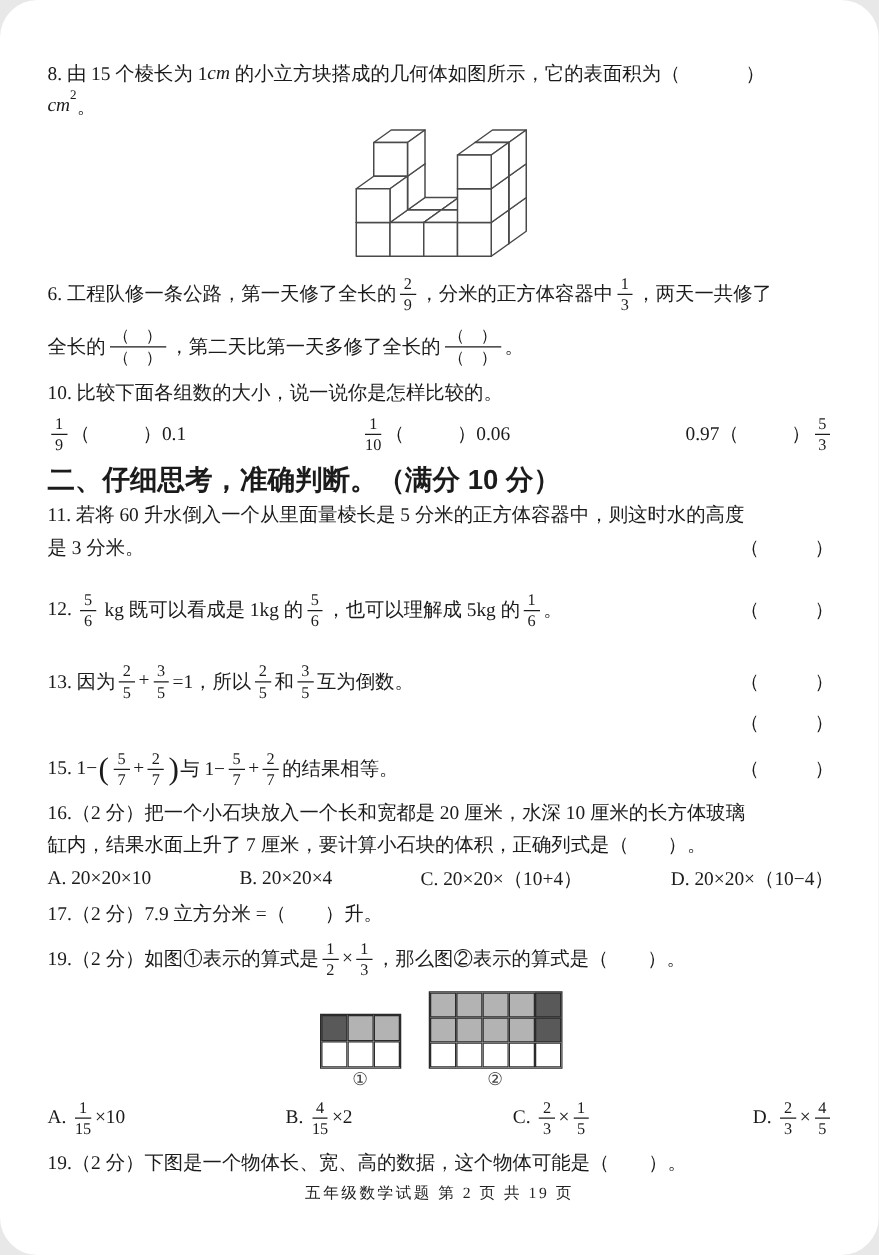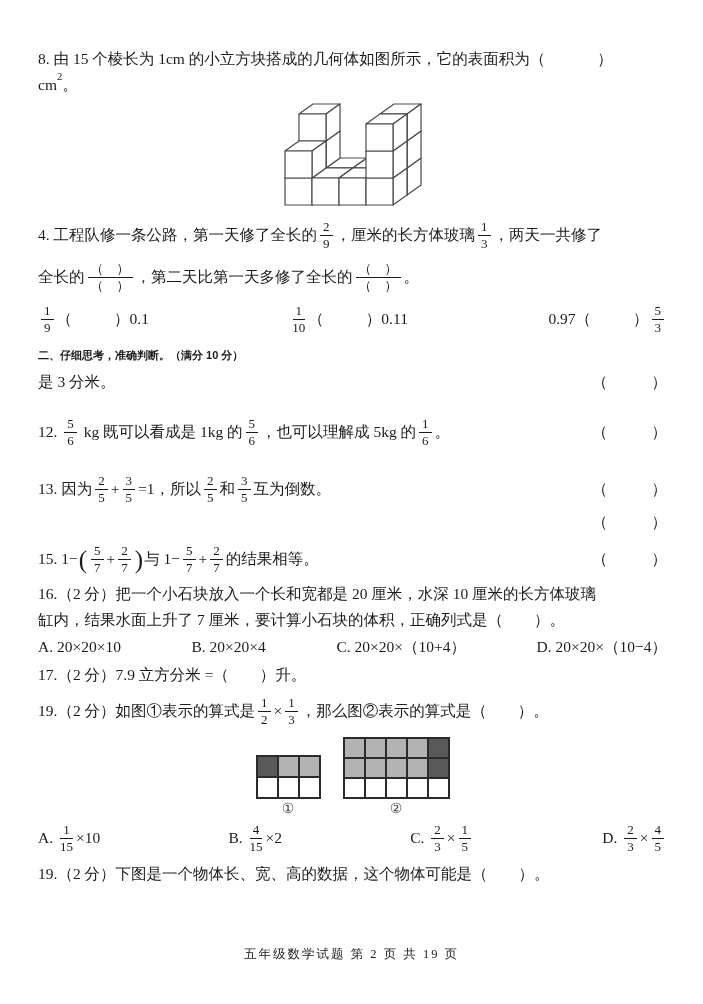--- a/index.html
+++ b/index.html
@@ -1,36 +1,36 @@
 <!DOCTYPE html>
 <html><head>
 <meta charset="utf-8">
 <style>
   html,body{margin:0;padding:0;background:#e8e8e8;}
   .page{
     position:relative;width:703px;height:1004px;background:#ffffff;
     font-family:"Liberation Serif","DejaVu Serif",serif;
     font-size:15.5px;color:#1b1b1b;
-    padding:46px 36px 0 38px;box-sizing:border-box;overflow:hidden;
+    padding:46px 36px 0 38px;box-sizing:border-box;overflow:hidden;border-radius:30px;
   }
   .line{display:flex;align-items:center;white-space:pre;min-height:26px;}
   .line span{white-space:pre;}
   .heading{
     font-family:"Liberation Sans","DejaVu Sans",sans-serif;
-    font-weight:700;font-size:11px;min-height:28px;text-align:right;
+    font-weight:700;font-size:22px;min-height:28px;text-align:right;
   }
   .spread{display:flex;justify-content:space-between;align-items:center;}
   .spread .line{min-height:24px;}
   .fr{display:inline-flex;flex-direction:column;align-items:center;
       line-height:1.05;font-size:13px;margin:0 3px;}
   .fr .fn{border-bottom:1.2px solid #1b1b1b;padding:0 3px 1px;}
   .fr .fd{padding-top:1px;}
   .bigp{font-size:25px;line-height:1;font-weight:400;margin:0 1px;}
   .line sup{align-self:flex-start;font-size:10.5px;margin-top:-1px;}
-  .mvar{}
+  .mvar{font-style:italic;}
   .figure-cubes{display:flex;justify-content:center;margin-top:2px;}
   .figure-grids{display:flex;justify-content:center;align-items:flex-end;gap:22px;margin-top:6px;}
   .gridfig{display:flex;flex-direction:column;align-items:center;}
   .gcells{display:grid;border:1.5px solid #2b2b2b;}
   .gcell{border:1px solid #2b2b2b;box-sizing:border-box;}
   .glabel{font-size:14px;color:#444;margin-top:3px;line-height:1;}
   .footer{position:absolute;left:0;right:0;top:946px;text-align:center;
           font-size:12.5px;letter-spacing:2px;color:#222;}
   .mt2{margin-top:2px}.mt4{margin-top:17px}.mt6{margin-top:6px}
 </style>
@@ -84,31 +84,33 @@
         <polygon points="4,51 31,51 31,78 4,78" fill="#ffffff" stroke="#4a4a4a" stroke-width="1.2" stroke-linejoin="round"></polygon>
         <polygon points="85,51 99,41 126,41 112,51" fill="#ffffff" stroke="#4a4a4a" stroke-width="1.2" stroke-linejoin="round"></polygon>
         <polygon points="112,51 126,41 126,68 112,78" fill="#ffffff" stroke="#4a4a4a" stroke-width="1.2" stroke-linejoin="round"></polygon>
         <polygon points="85,51 112,51 112,78 85,78" fill="#ffffff" stroke="#4a4a4a" stroke-width="1.2" stroke-linejoin="round"></polygon>
         <polygon points="85,24 99,14 126,14 112,24" fill="#ffffff" stroke="#4a4a4a" stroke-width="1.2" stroke-linejoin="round"></polygon>
         <polygon points="112,24 126,14 126,41 112,51" fill="#ffffff" stroke="#4a4a4a" stroke-width="1.2" stroke-linejoin="round"></polygon>
         <polygon points="85,24 112,24 112,51 85,51" fill="#ffffff" stroke="#4a4a4a" stroke-width="1.2" stroke-linejoin="round"></polygon>
       </svg>
   </div>
 
-  <div class="line mt6" style="min-height:40px"><span>4. 工程队修一条公路，第一天修了全长的</span><span class="fr"><span class="fn">2</span><span class="fd">9</span></span><span>，厘米的长方体玻璃</span><span class="fr"><span class="fn">1</span><span class="fd">3</span></span><span>，两天一共修了</span></div>
+  <div class="line mt6" style="min-height:40px"><span>6. 工程队修一条公路，第一天修了全长的</span><span class="fr"><span class="fn">2</span><span class="fd">9</span></span><span>，分米的正方体容器中</span><span class="fr"><span class="fn">1</span><span class="fd">3</span></span><span>，两天一共修了</span></div>
   <div class="line" style="min-height:44px"><span>全长的</span><span class="fr"><span class="fn">（　）</span><span class="fd">（　）</span></span><span>，第二天比第一天多修了全长的</span><span class="fr"><span class="fn">（　）</span><span class="fd">（　）</span></span><span>。</span></div>
 
+  <div class="line mt2"><span>10. 比较下面各组数的大小，说一说你是怎样比较的。</span></div>
   <div class="spread" style="min-height:40px">
     <div class="line"><span class="fr"><span class="fn">1</span><span class="fd">9</span></span><span>（</span><span style="display: inline-block; width: 42px;"></span><span>）0.1</span></div>
-    <div class="line"><span class="fr"><span class="fn">1</span><span class="fd">10</span></span><span>（</span><span style="display: inline-block; width: 42px;"></span><span>）0.11</span></div>
+    <div class="line"><span class="fr"><span class="fn">1</span><span class="fd">10</span></span><span>（</span><span style="display: inline-block; width: 42px;"></span><span>）0.06</span></div>
     <div class="line"><span>0.97（</span><span style="display: inline-block; width: 42px;"></span><span>）</span><span class="fr"><span class="fn">5</span><span class="fd">3</span></span></div>
   </div>
 
   <div class="line heading mt2"><span>二、仔细思考，准确判断。（满分 10 分）</span></div>
 
+  <div class="line"><span>11. 若将 60 升水倒入一个从里面量棱长是 5 分米的正方体容器中，则这时水的高度</span></div>
   <div class="line"><span>是 3 分米。</span><span style="flex: 1 1 0%;"></span><span>（</span><span style="display: inline-block; width: 44px;"></span><span>）</span></div>
   <div class="line mt4" style="min-height:40px"><span>12. </span><span class="fr"><span class="fn">5</span><span class="fd">6</span></span><span> kg 既可以看成是 1kg 的</span><span class="fr"><span class="fn">5</span><span class="fd">6</span></span><span>，也可以理解成 5kg 的</span><span class="fr"><span class="fn">1</span><span class="fd">6</span></span><span>。</span><span style="flex: 1 1 0%;"></span><span>（</span><span style="display: inline-block; width: 44px;"></span><span>）</span></div>
   <div class="line mt4" style="min-height:40px"><span>13. 因为</span><span class="fr"><span class="fn">2</span><span class="fd">5</span></span><span>+</span><span class="fr"><span class="fn">3</span><span class="fd">5</span></span><span>=1，所以</span><span class="fr"><span class="fn">2</span><span class="fd">5</span></span><span>和</span><span class="fr"><span class="fn">3</span><span class="fd">5</span></span><span>互为倒数。</span><span style="flex: 1 1 0%;"></span><span>（</span><span style="display: inline-block; width: 44px;"></span><span>）</span></div>
   <div class="line"><span style="flex: 1 1 0%;"></span><span>（</span><span style="display: inline-block; width: 44px;"></span><span>）</span></div>
   <div class="line mt2" style="min-height:44px"><span>15. 1−</span><span class="bigp">(</span><span class="fr"><span class="fn">5</span><span class="fd">7</span></span><span>+</span><span class="fr"><span class="fn">2</span><span class="fd">7</span></span><span class="bigp">)</span><span>与 1−</span><span class="fr"><span class="fn">5</span><span class="fd">7</span></span><span>+</span><span class="fr"><span class="fn">2</span><span class="fd">7</span></span><span>的结果相等。</span><span style="flex: 1 1 0%;"></span><span>（</span><span style="display: inline-block; width: 44px;"></span><span>）</span></div>
 
 
   <div class="line"><span>16.（2 分）把一个小石块放入一个长和宽都是 20 厘米，水深 10 厘米的长方体玻璃</span></div>
   <div class="line"><span>缸内，结果水面上升了 7 厘米，要计算小石块的体积，正确列式是（　　）。</span></div>
   <div class="spread" style="min-height:28px">

